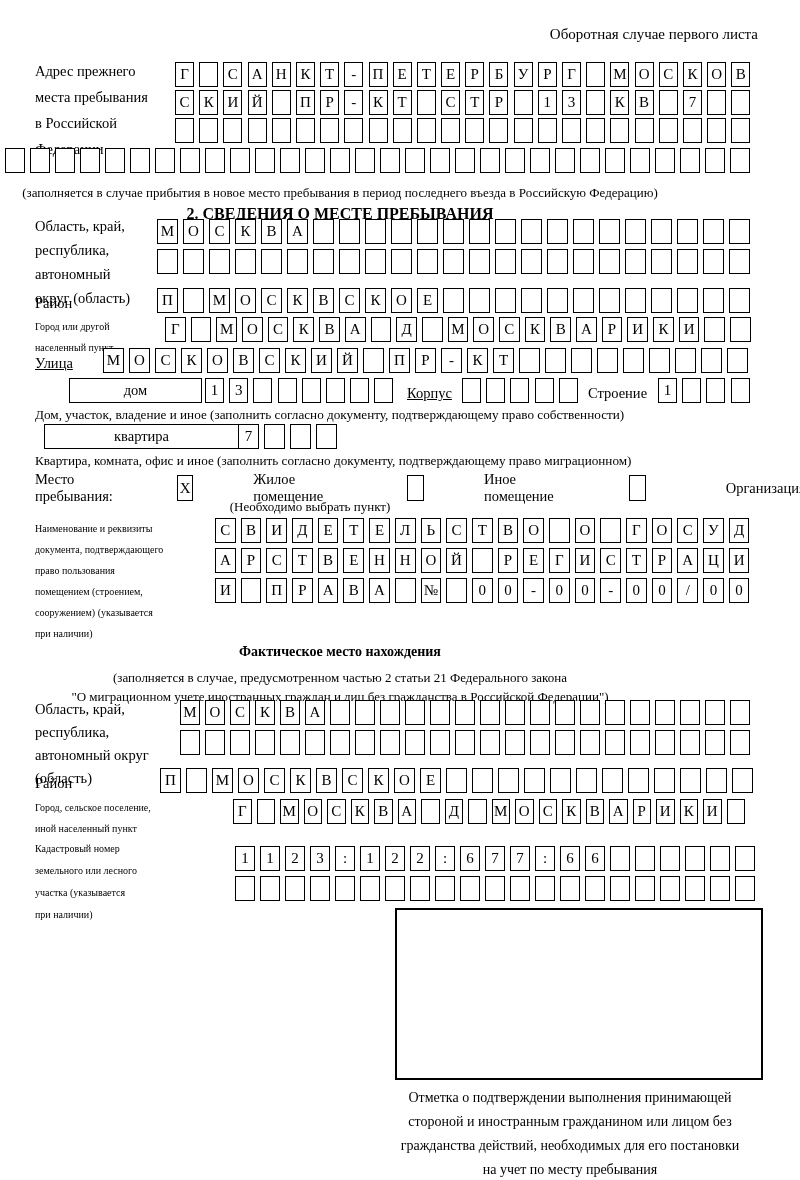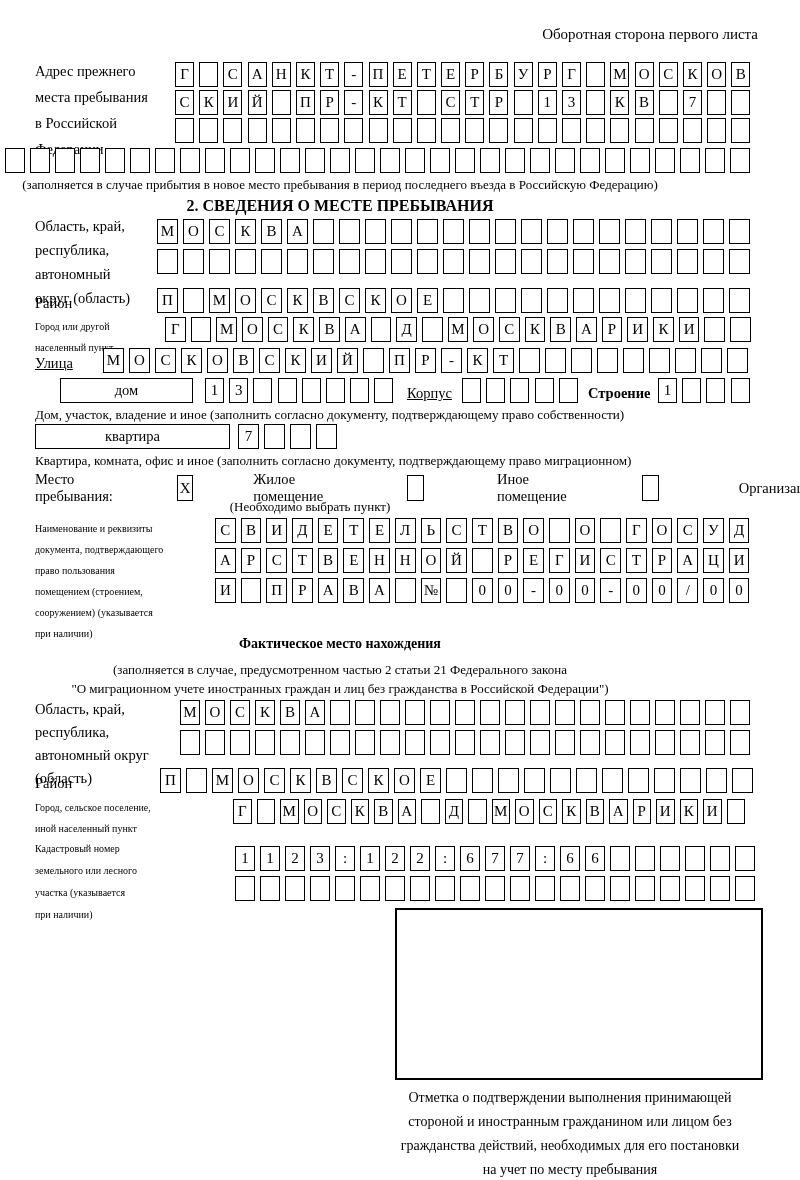--- a/index.html
+++ b/index.html
@@ -5,48 +5,48 @@
   html,body{margin:0;padding:0;}
   body{
     width:800px;height:1180px;background:#ffffff;color:#000;
     font-family:"Liberation Serif", serif;position:relative;overflow:hidden;
   }
   .abs{position:absolute;}
   .lbl{font-size:14.5px;line-height:26px;}
   .lbl-sm{font-size:10px;line-height:21px;}
   .note{font-size:13px;text-align:right;}
   .title{font-weight:bold;font-size:16px;}
-  .center{left:0;width:680px;text-align:center;}
+  .center{left:0;width:680px;text-align:center;margin-top:8px;}
   .grid{display:flex;}
   .cell{
     box-sizing:border-box;flex:0 0 auto;border:1.6px solid #000;height:25px;
     display:flex;align-items:center;justify-content:center;
     font-size:15px;background:#fff;
   }
   .g24 .cell{width:19px;margin-right:5.2px;}
   .g25 .cell{width:20px;margin-right:5px;}
   .g26 .cell{width:21px;margin-right:5px;}
   .g25h .cell{width:20.7px;margin-right:5px;}
   .g23 .cell{width:18.5px;margin-right:5px;}
   .field-box{
     box-sizing:border-box;border:1.6px solid #000;height:25px;background:#fff;
-    display:flex;align-items:center;justify-content:center;font-size:14.5px;
+    display:flex;align-items:center;justify-content:center;font-size:14.5px;margin-left:9px;
   }
   .chk{
     box-sizing:border-box;border:1.6px solid #000;width:23px;height:26px;background:#fff;
     display:inline-flex;align-items:center;justify-content:center;font-size:15px;vertical-align:middle;
   }
   .stay-row{display:flex;align-items:center;font-size:14.5px;}
   .stamp-box{box-sizing:border-box;border:2px solid #000;background:#fff;}
   .caption{font-size:14px;line-height:24px;text-align:center;}
 </style>
 </head>
 <body>
 
-<div class="abs" style="top:26px;right:42px;font-size:15px;">Оборотная сторона первого листа</div>
+<div class="abs" style="top:26px;right:42px;font-size:15px;">Оборотная случае первого листа</div>
 
 <div class="abs lbl" style="left:35px;top:58px;">Адрес прежнего<br>места пребывания<br>в Российской<br>Федерации</div>
 <div class="abs grid g24" style="left:175px;top:62px;">
     <span class="cell">Г</span>
     <span class="cell"></span>
     <span class="cell">С</span>
     <span class="cell">А</span>
     <span class="cell">Н</span>
     <span class="cell">К</span>
     <span class="cell">Т</span>
@@ -303,21 +303,21 @@
     <span class="cell"></span>
   </div>
 <div class="abs lbl" style="left:407px;top:380px;text-decoration:underline;">Корпус</div>
 <div class="abs grid g24" style="left:462px;top:378px;">
     <span class="cell"></span>
     <span class="cell"></span>
     <span class="cell"></span>
     <span class="cell"></span>
     <span class="cell"></span>
   </div>
-<div class="abs lbl" style="left:588px;top:380px;font-weight:bold;">Строение</div>
+<div class="abs lbl" style="left:588px;top:380px;">Строение</div>
 <div class="abs grid g24" style="left:658px;top:378px;">
     <span class="cell">1</span>
     <span class="cell"></span>
     <span class="cell"></span>
     <span class="cell"></span>
   </div>
 <div class="abs note" style="left:35px;top:407px;font-size:13.2px;">Дом, участок, владение и иное (заполнить согласно документу, подтверждающему право собственности)</div>
 
 <div class="abs field-box" style="left:35px;top:424px;width:195px;">квартира</div>
 <div class="abs grid g26" style="left:238px;top:424px;">
@@ -326,21 +326,21 @@
     <span class="cell"></span>
     <span class="cell"></span>
   </div>
 <div class="abs note" style="left:35px;top:453px;font-size:13.2px;">Квартира, комната, офис и иное (заполнить согласно документу, подтверждающему право миграционном)</div>
 
 <div class="abs stay-row" style="left:35px;top:471px;gap:48px;">
   <span>Место пребывания:</span>
   <span class="chk" style="margin-left:10px;">X</span>
   <span style="margin-left:12px;">Жилое помещение</span>
   <span class="chk" style="margin-left:26px;"></span>
-  <span style="margin-left:25px;">Иное помещение</span>
+  <span style="margin-left:12px;">Иное помещение</span>
   <span class="chk" style="margin-left:24px;"></span>
   <span style="margin-left:32px;">Организация</span>
 </div>
 <div class="abs note" style="left:0;width:620px;text-align:center;top:499px;">(Необходимо выбрать пункт)</div>
 
 <div class="abs lbl-sm" style="left:35px;top:518px;">Наименование и реквизиты<br>документа, подтверждающего<br>право пользования<br>помещением (строением,<br>сооружением) (указывается<br>при наличии)</div>
 <div class="abs grid g25h" style="left:215px;top:518px;">
     <span class="cell">С</span>
     <span class="cell">В</span>
     <span class="cell">И</span>

